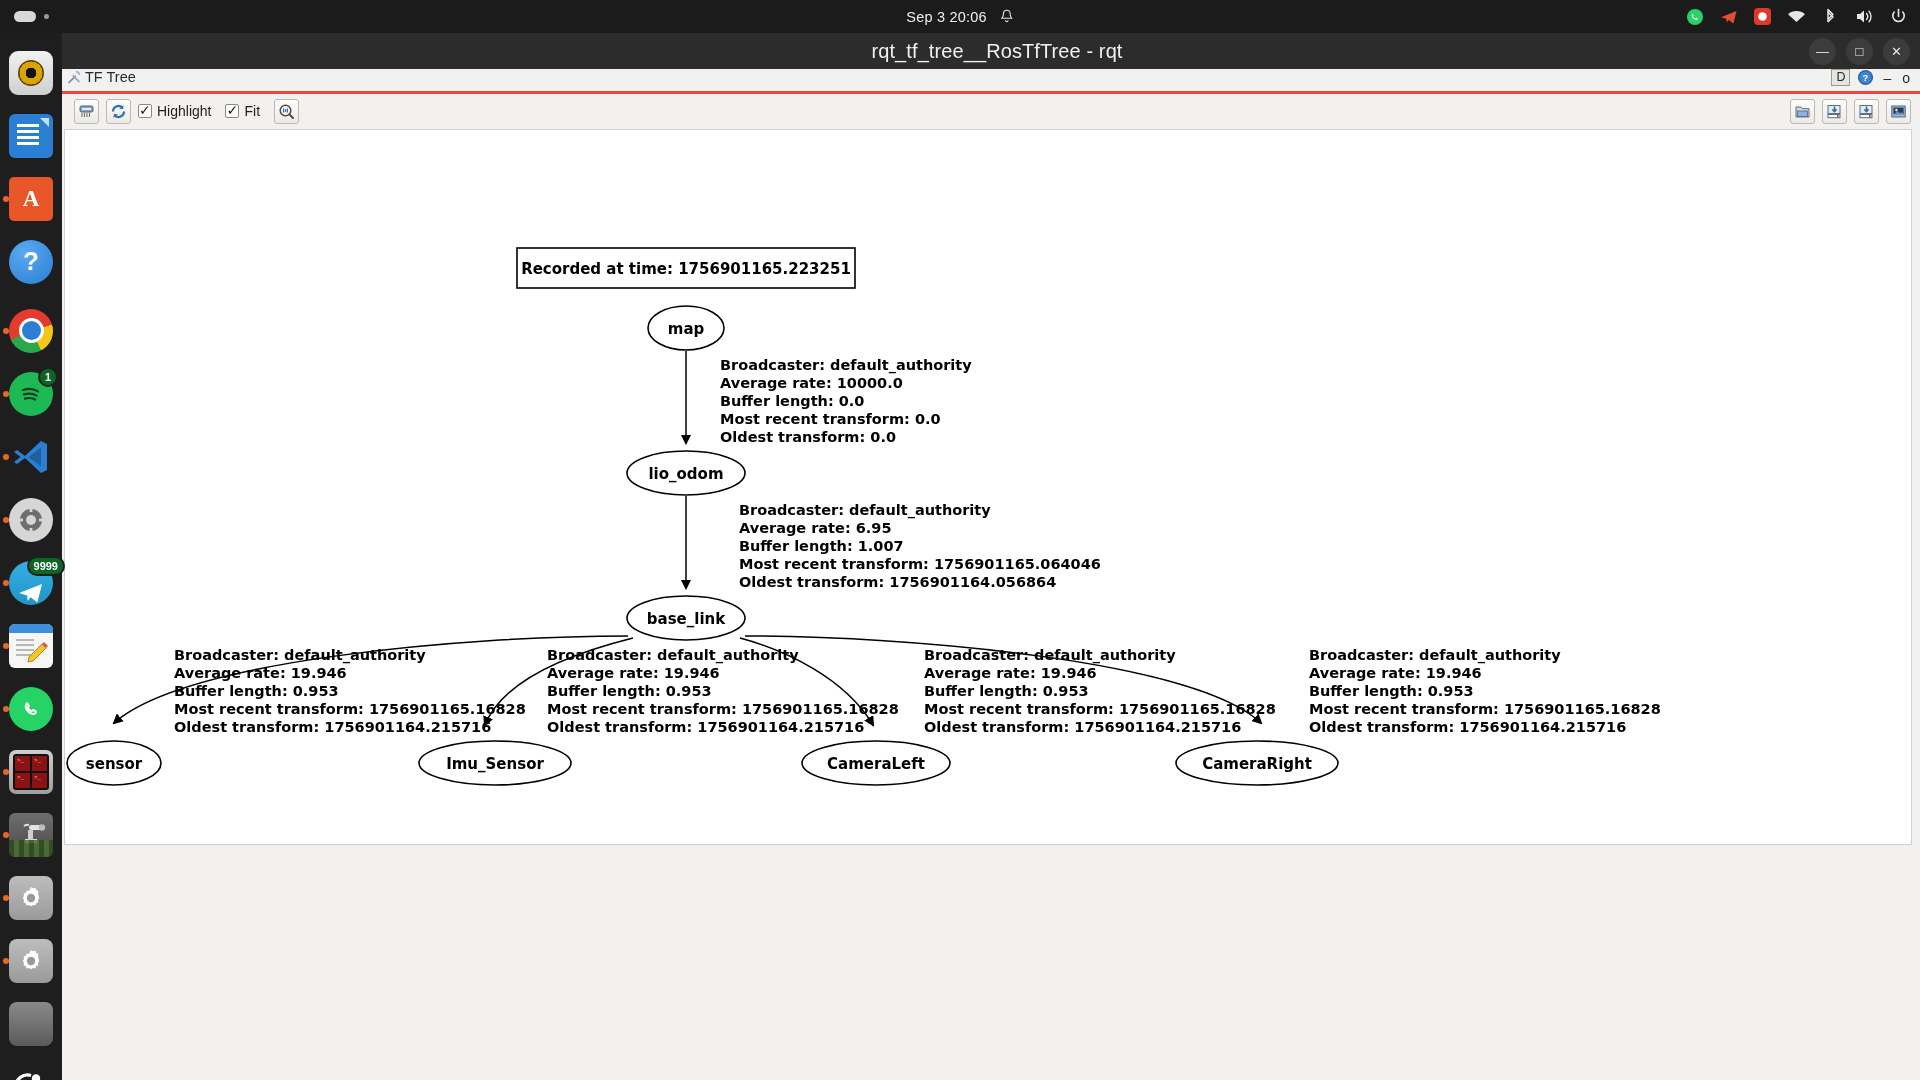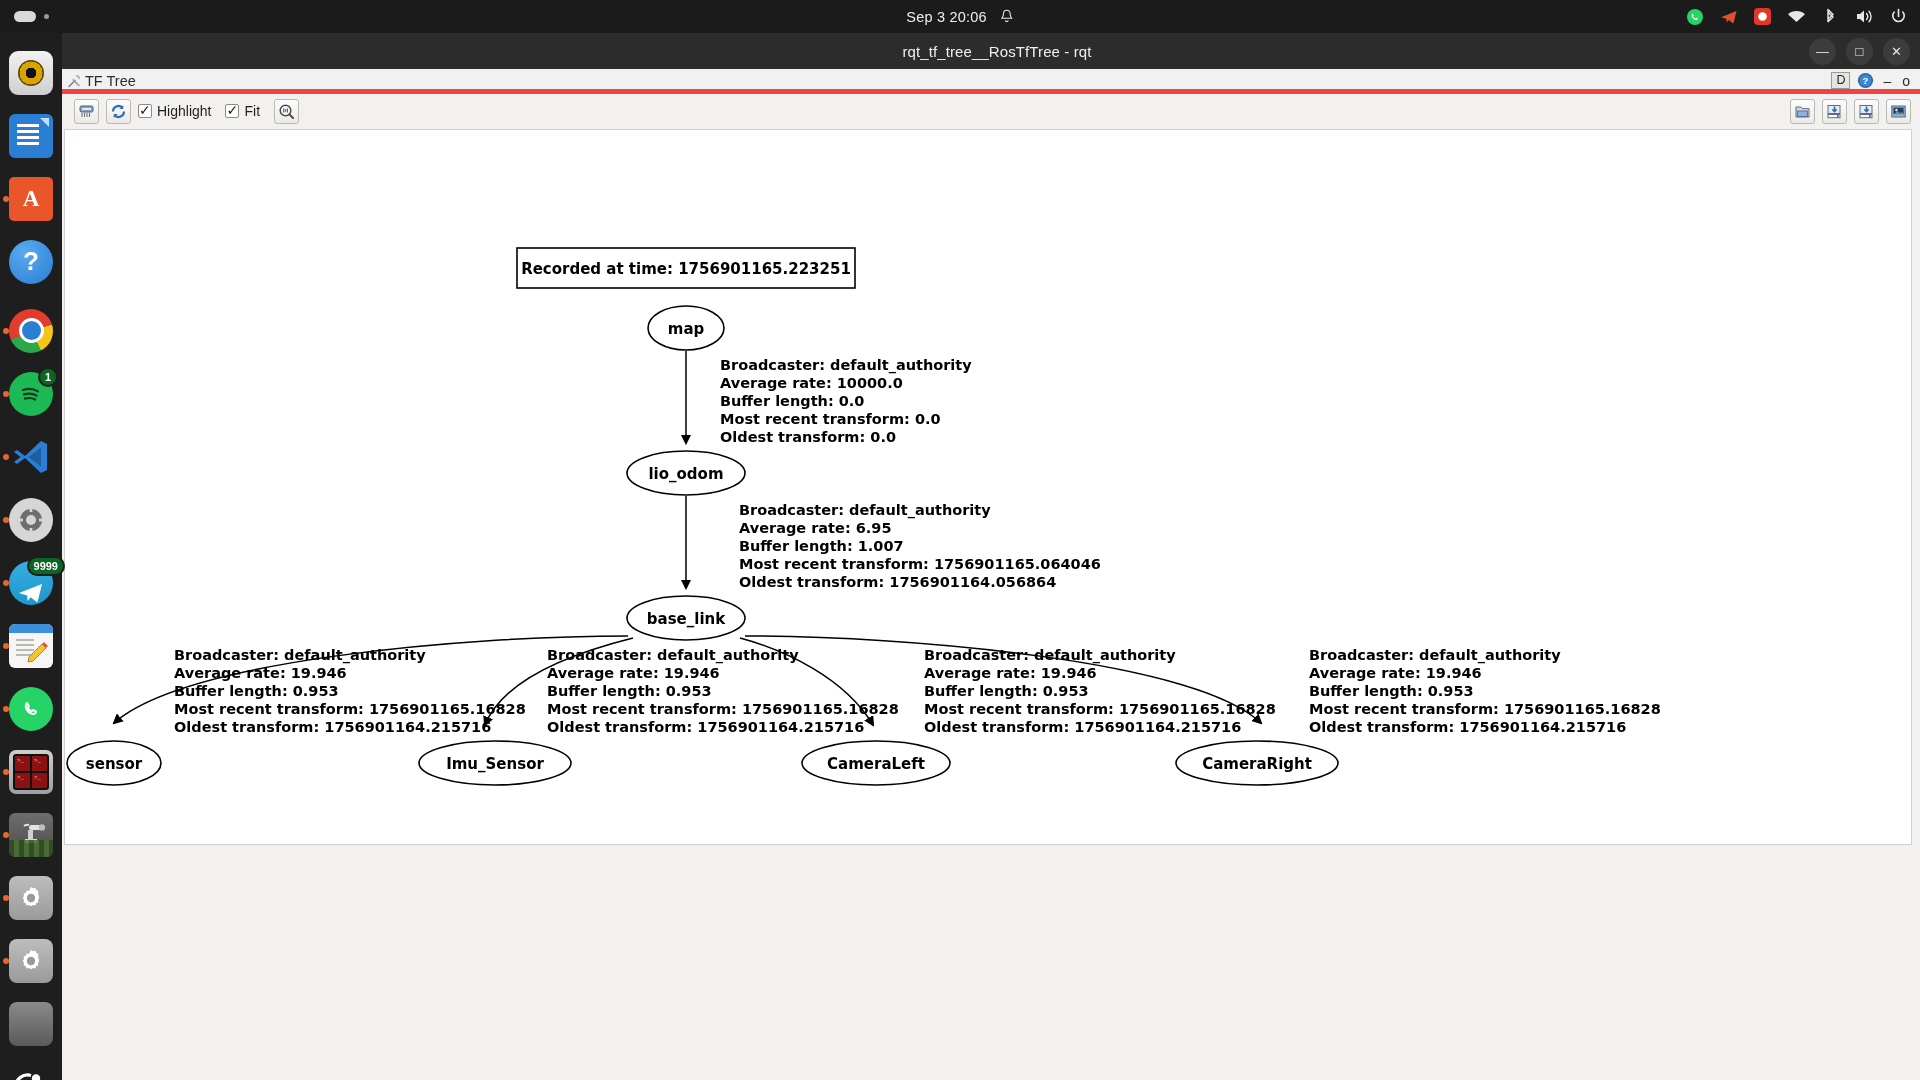--- a/index.html
+++ b/index.html
@@ -96,36 +96,36 @@
   .app-window {
     position: absolute; top: 33px; left: 62px;
     width: 1858px; height: 1047px;
     background: #f2f1f0;
   }
   .titlebar {
     height: 36px; background: #2c2c2c;
     display: flex; align-items: center; justify-content: center;
     position: relative;
   }
-  .title-text { color: #f0f0ef; font-size: 15px; letter-spacing: .1px; margin-left: 12px; }
+  .title-text { color: #f0f0ef; font-size: 20px; letter-spacing: .1px; margin-left: 12px; }
   .win-btns { position: absolute; right: 10px; display: flex; gap: 10px; }
   .win-btn {
     width: 27px; height: 27px; border-radius: 50%;
     background: #3c3c3c; color: #e6e6e6;
     display: flex; align-items: center; justify-content: center;
     font-size: 13px; line-height: 1;
   }
 
   
   .plugin-header {
     height: 25px; background: #f2f1f0;
-    display: flex; align-items: flex-end;
+    display: flex; align-items: flex-start;
     padding: 0 8px 0 4px;
     position: relative;
-    border-bottom: 5px solid #ef4444;
+    border-bottom: 3px solid #ef4444;
   }
   .plugin-title { display: flex; align-items: center; gap: 3px; font-size: 14.5px; color: #2b2b2b; }
   .plugin-right { position: absolute; right: 8px; display: flex; align-items: center; gap: 7px; }
   .hdr-d {
     border: 1px solid #9b9b93; background: #e6e4e1;
     font-size: 12.5px; padding: 0 4px; color: #26262a; line-height: 15px; height: 17px;
     display:flex;align-items:center;
   }
   .hdr-q { width: 17px; height: 17px; }
   .hdr-min { font-size: 14px; color: #2b2b2b; padding: 0 2px; }

